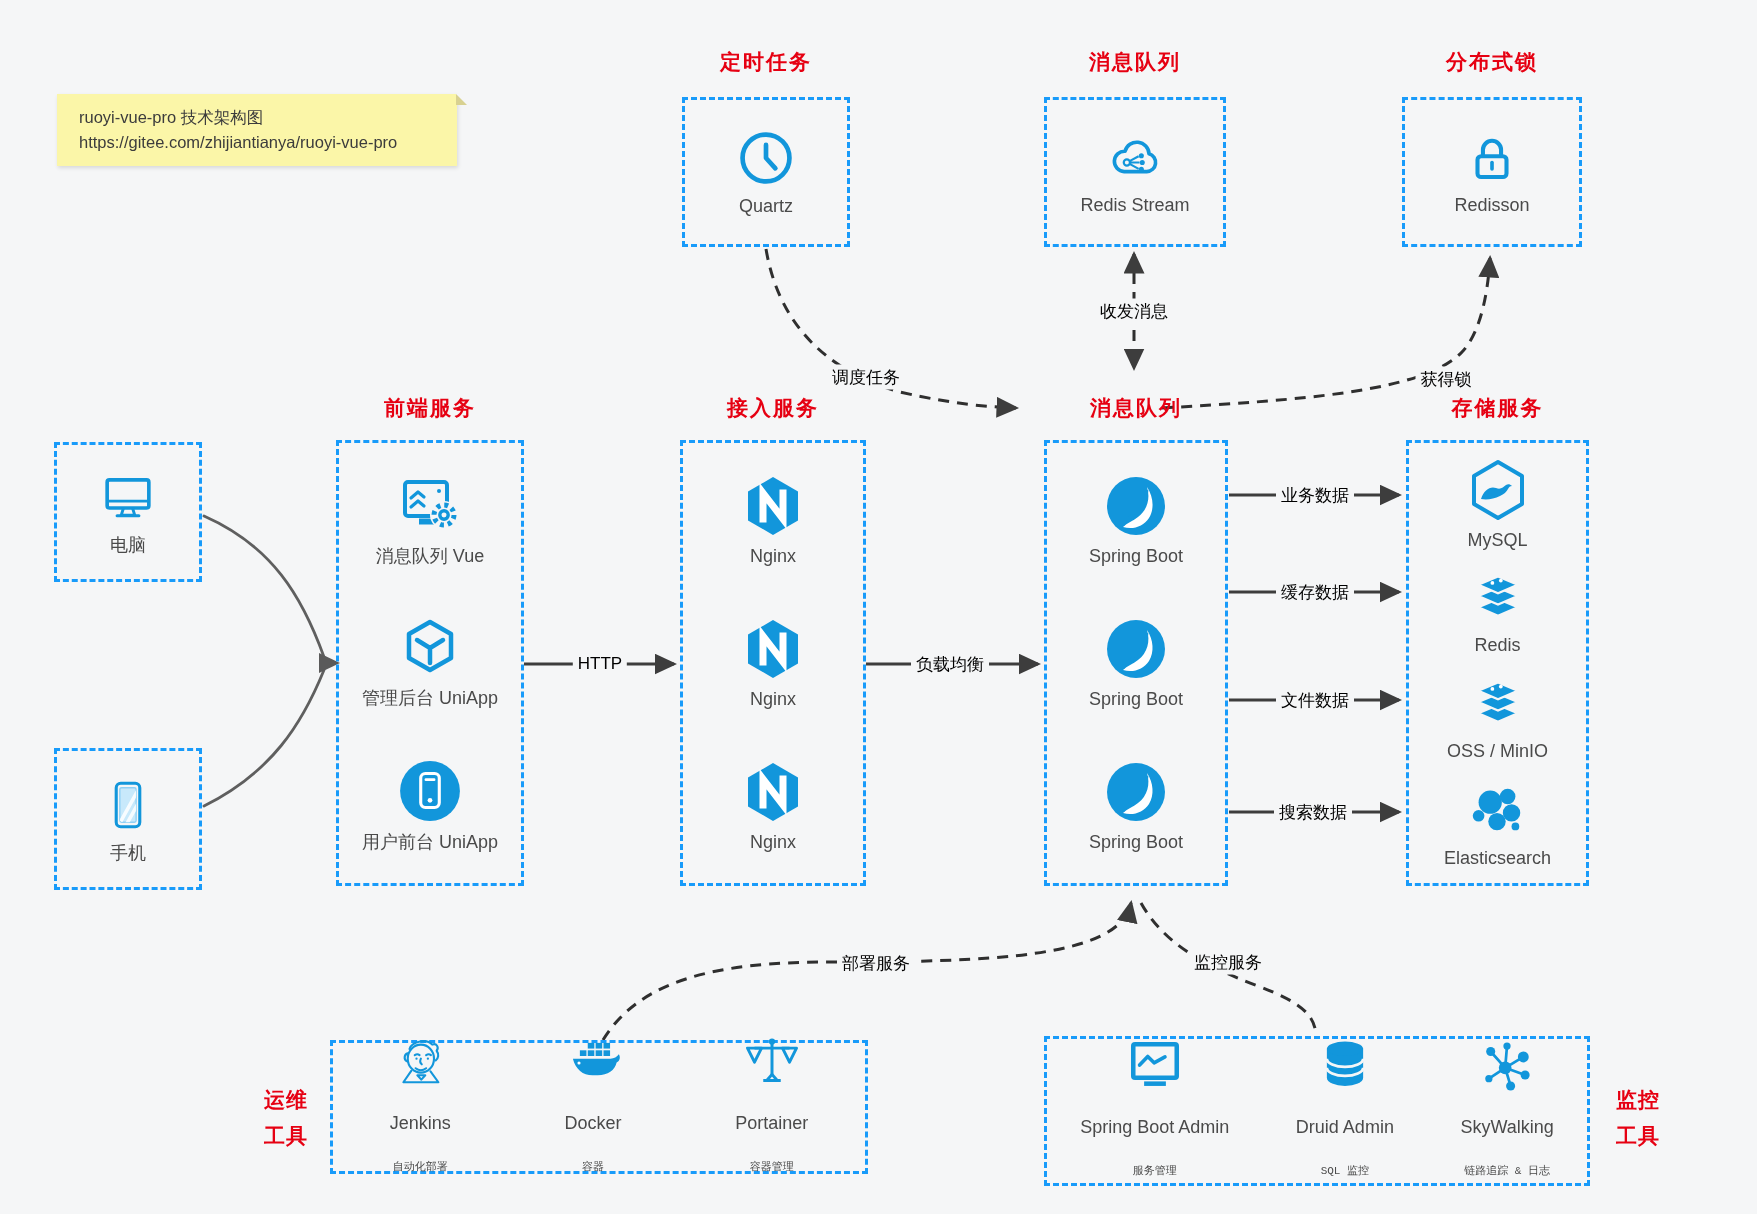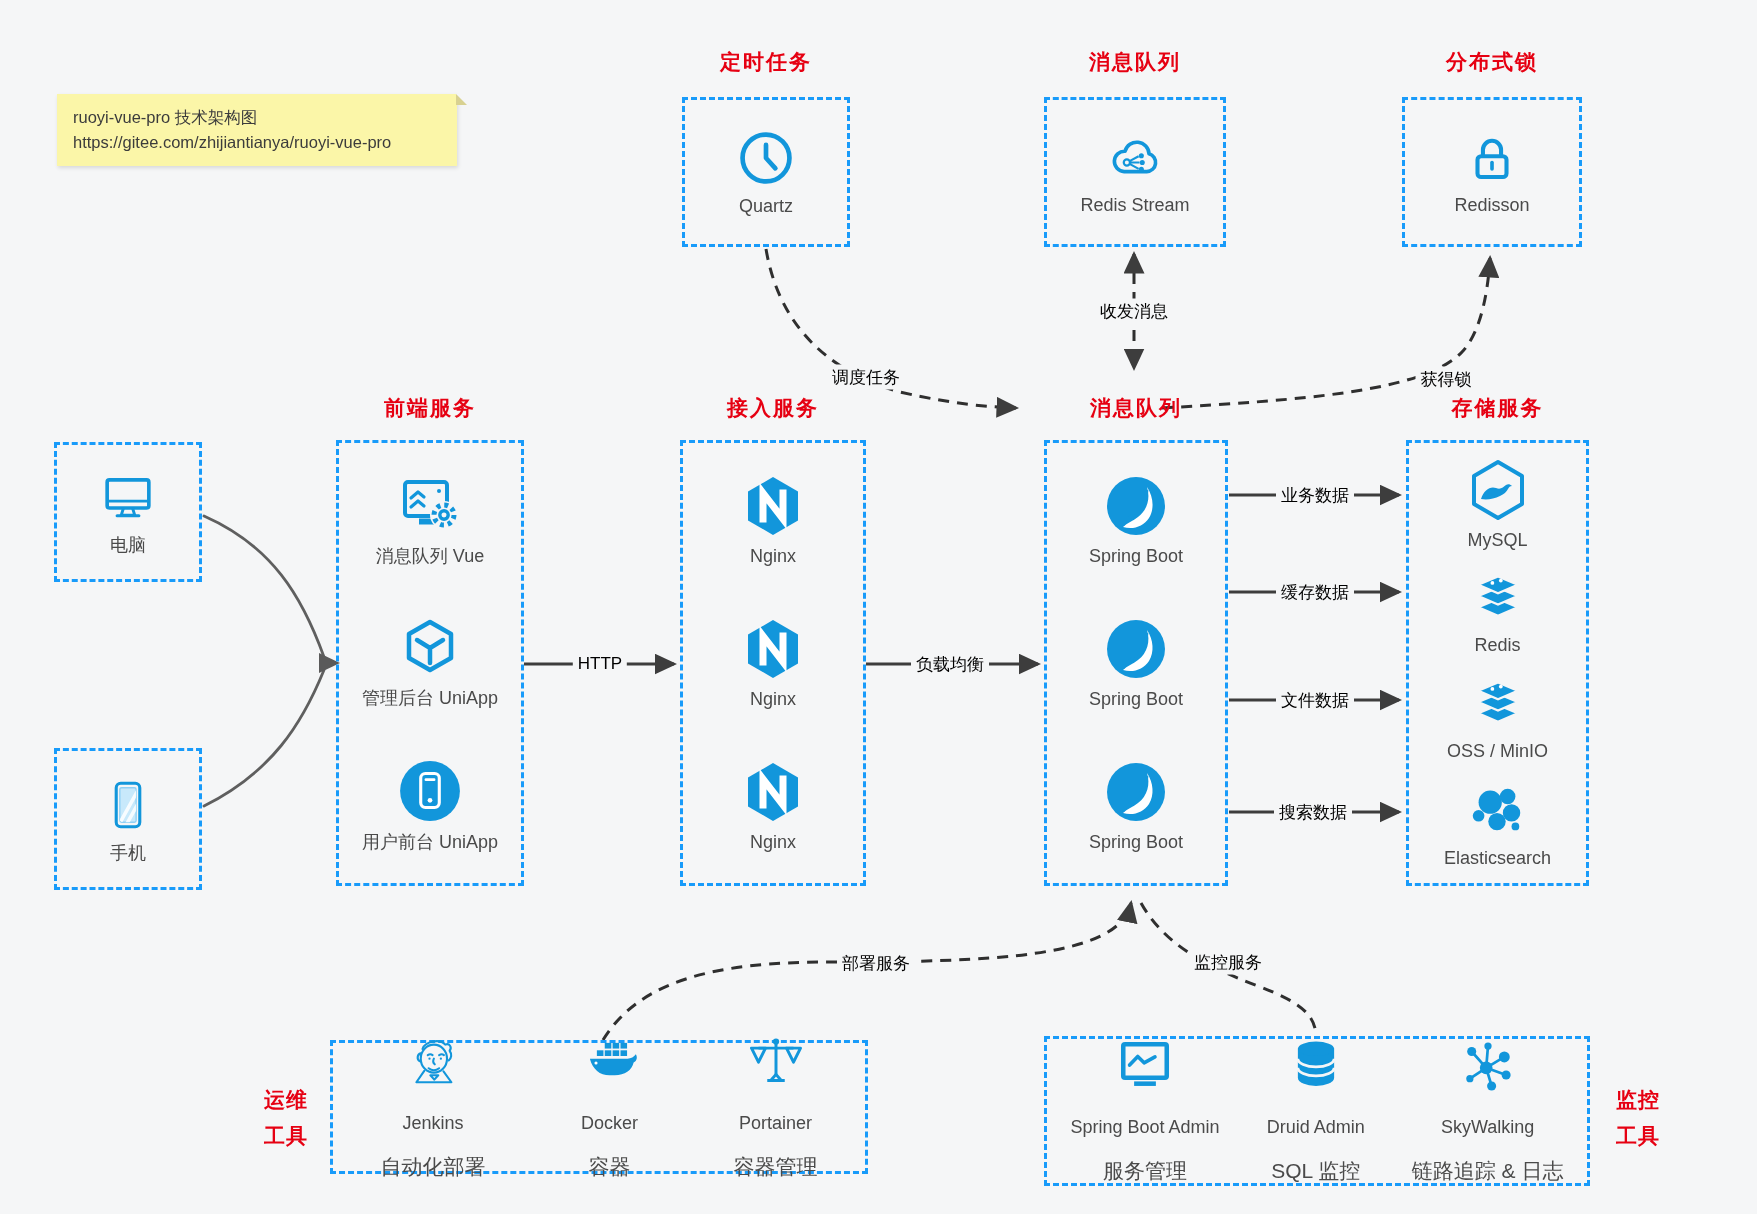--- a/index.html
+++ b/index.html
@@ -9,36 +9,36 @@
     --red:#e60012;
     --txt:#4a4a4a;
     --wire:#3d3d3d;
   }
   html,body{margin:0;padding:0;background:var(--bg);}
   body{font-family:"Liberation Sans","DejaVu Sans",sans-serif;}
   .canvas{position:relative;width:1757px;height:1214px;background:var(--bg);overflow:hidden;}
 
   
   .note{position:absolute;left:57px;top:94px;width:400px;height:72px;background:#fbf6a8;
-        box-shadow:1px 2px 4px rgba(0,0,0,.12);padding:11px 16px;box-sizing:border-box;}
+        box-shadow:1px 2px 4px rgba(0,0,0,.12);padding:11px 22px;box-sizing:border-box;}
   .note:after{content:"";position:absolute;right:-10px;top:0;width:0;height:0;
         border-left:11px solid #d8d191;border-top:11px solid var(--bg);transform:translateX(0);}
   .note .nline{font-size:16.5px;color:#3c3c3c;line-height:25px;white-space:nowrap;}
 
   
   .dbox{position:absolute;border:3px dashed var(--border-blue);box-sizing:border-box;background:transparent;}
   .vcol{display:flex;flex-direction:column;justify-content:space-around;align-items:center;padding:6px 0;}
   .hrow{display:flex;flex-direction:row;justify-content:space-around;align-items:center;}
 
   .node{display:flex;flex-direction:column;align-items:center;gap:8px;}
   .node .lbl{font-size:18px;color:var(--txt);white-space:nowrap;line-height:20px;}
 
   .tool{display:flex;flex-direction:column;align-items:center;gap:20px;}
   .tool .name{font-size:18px;color:var(--txt);white-space:nowrap;line-height:24px;}
-  .tool .desc{font-size:21px;color:var(--txt);white-space:nowrap;line-height:24px;}
+  .tool .desc{font-size:11px;color:var(--txt);white-space:nowrap;line-height:24px;font-family:Liberation Mono, monospace;}
 
   .rtitle{position:absolute;color:var(--red);font-weight:bold;font-size:21px;
           text-align:center;letter-spacing:2px;white-space:nowrap;}
   .rtitle.two{line-height:36px;letter-spacing:1px;}
 
   .wires{position:absolute;left:0;top:0;width:1757px;height:1214px;pointer-events:none;}
 
   .edge-label{position:absolute;transform:translate(-50%,-50%);background:var(--bg);
           font-size:17px;color:#000000;padding:1px 5px;white-space:nowrap;}
 </style>

